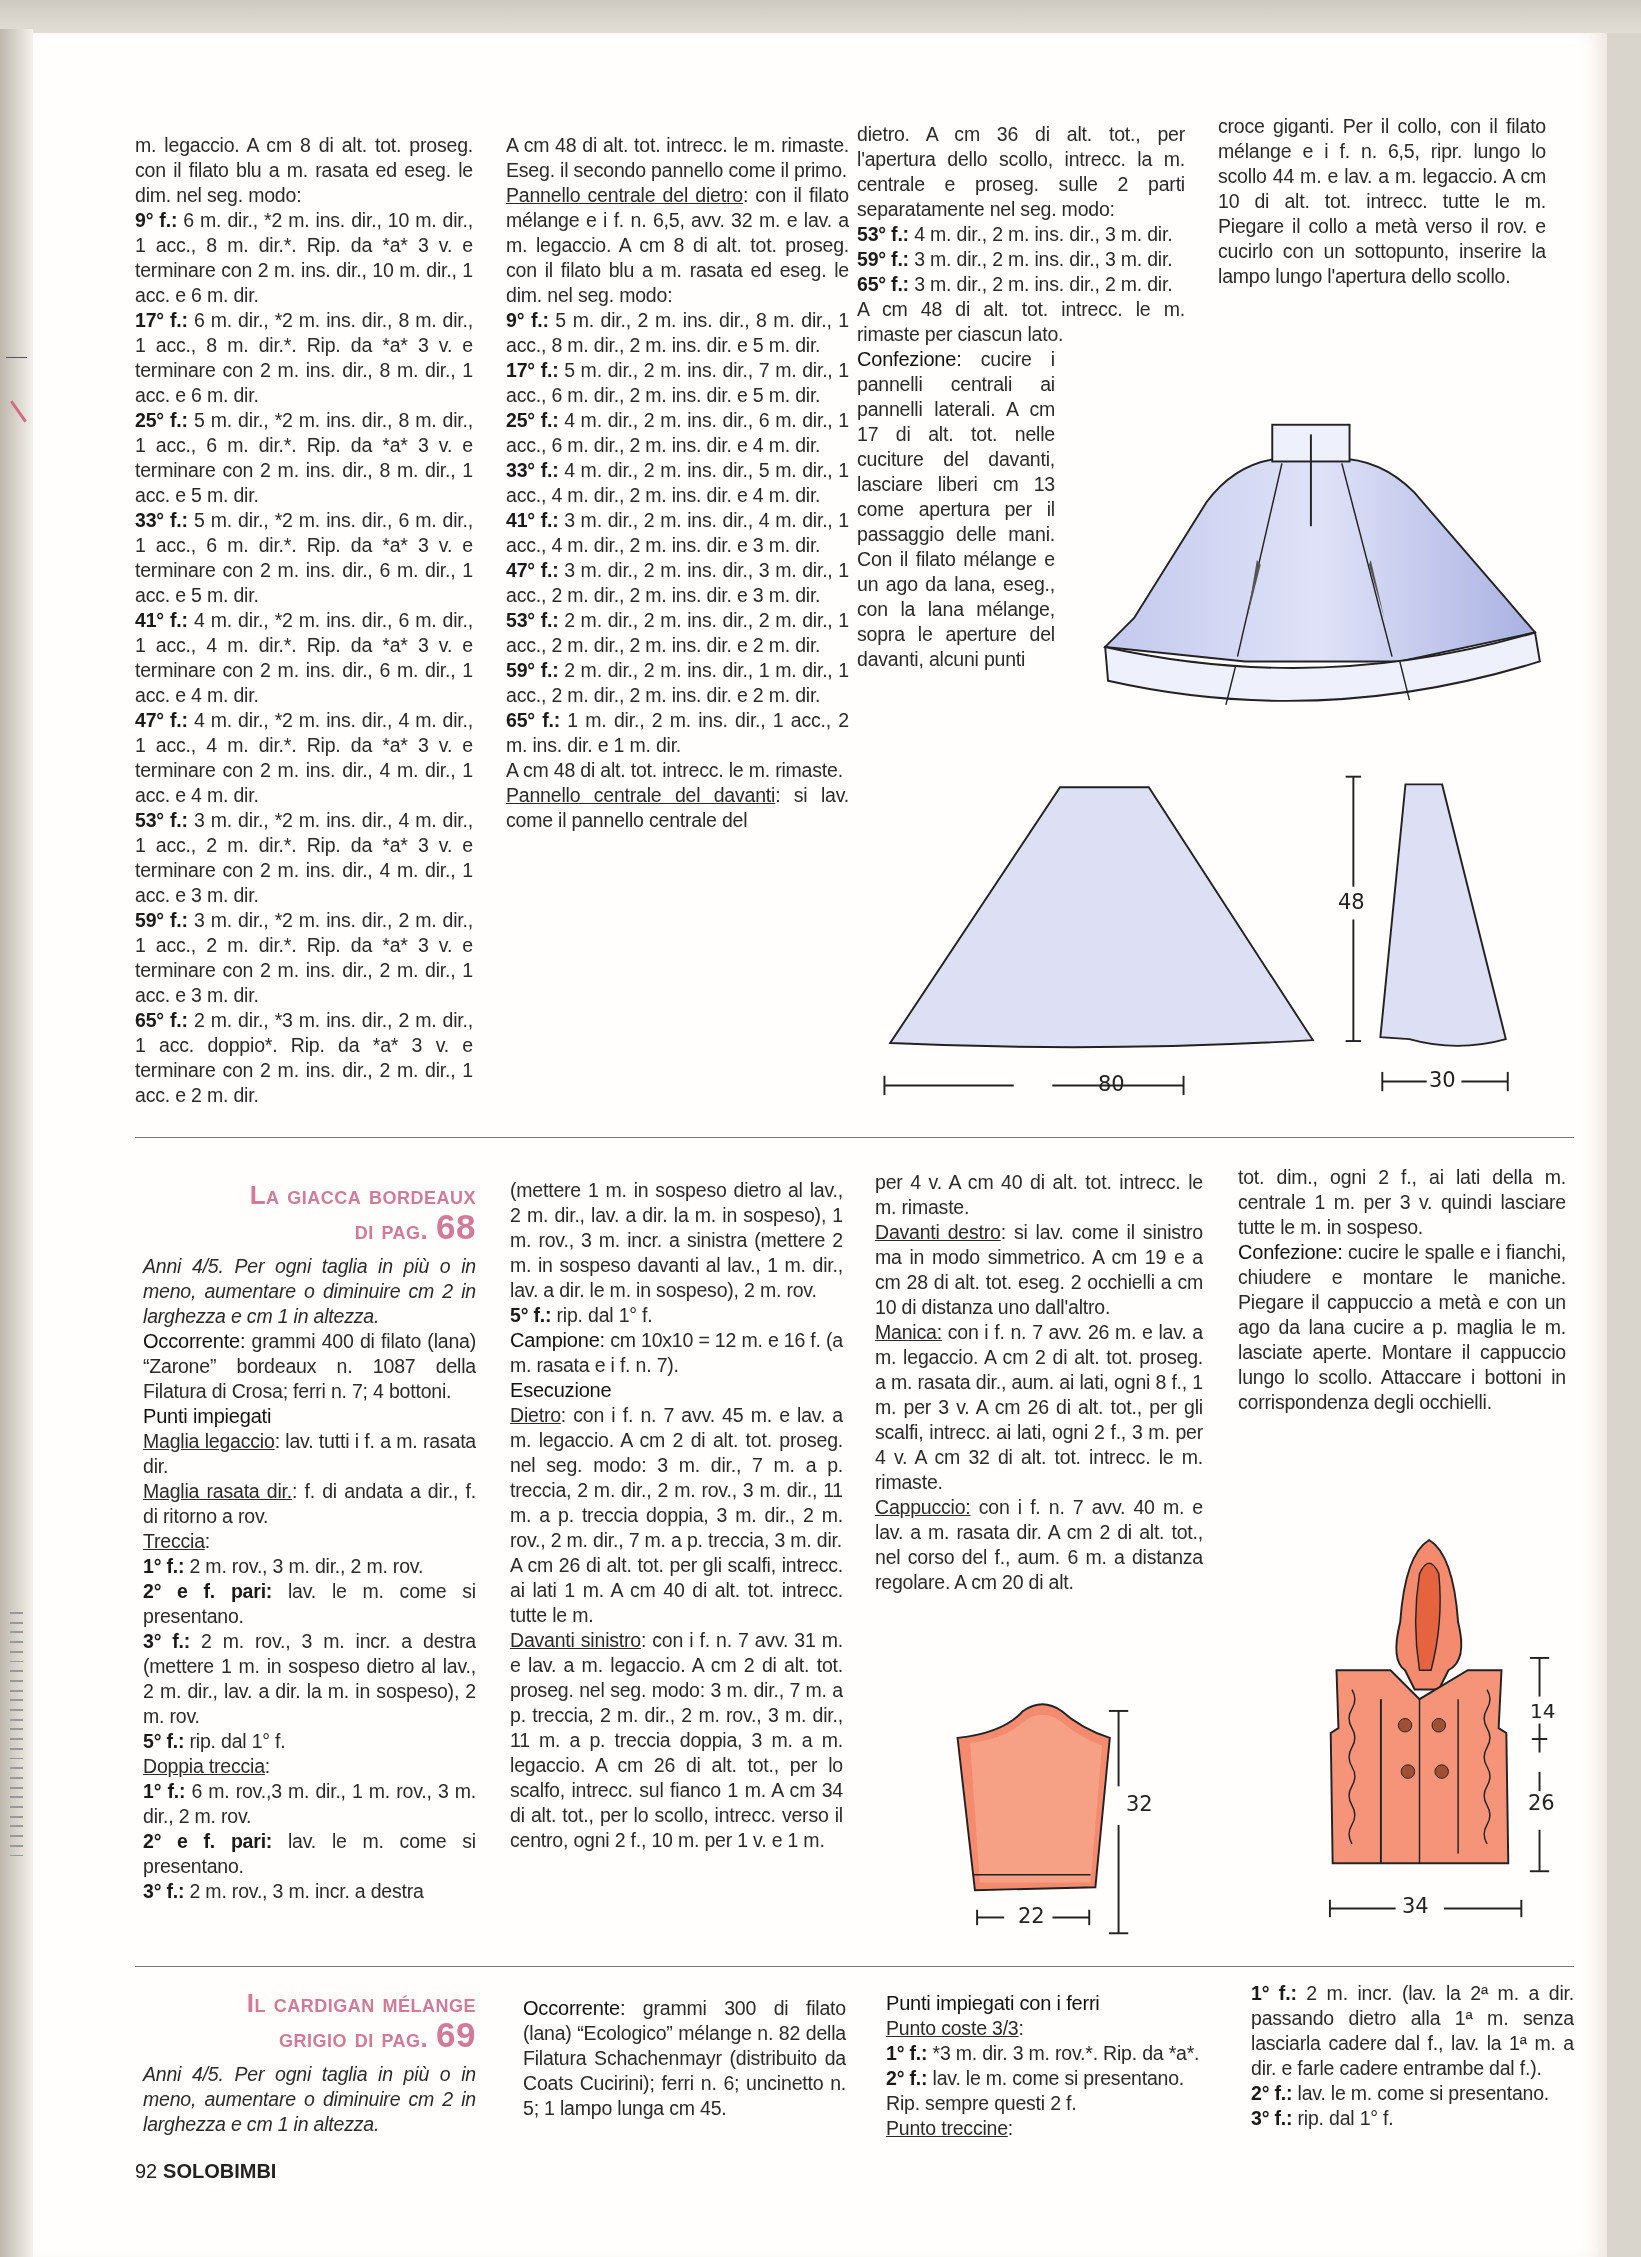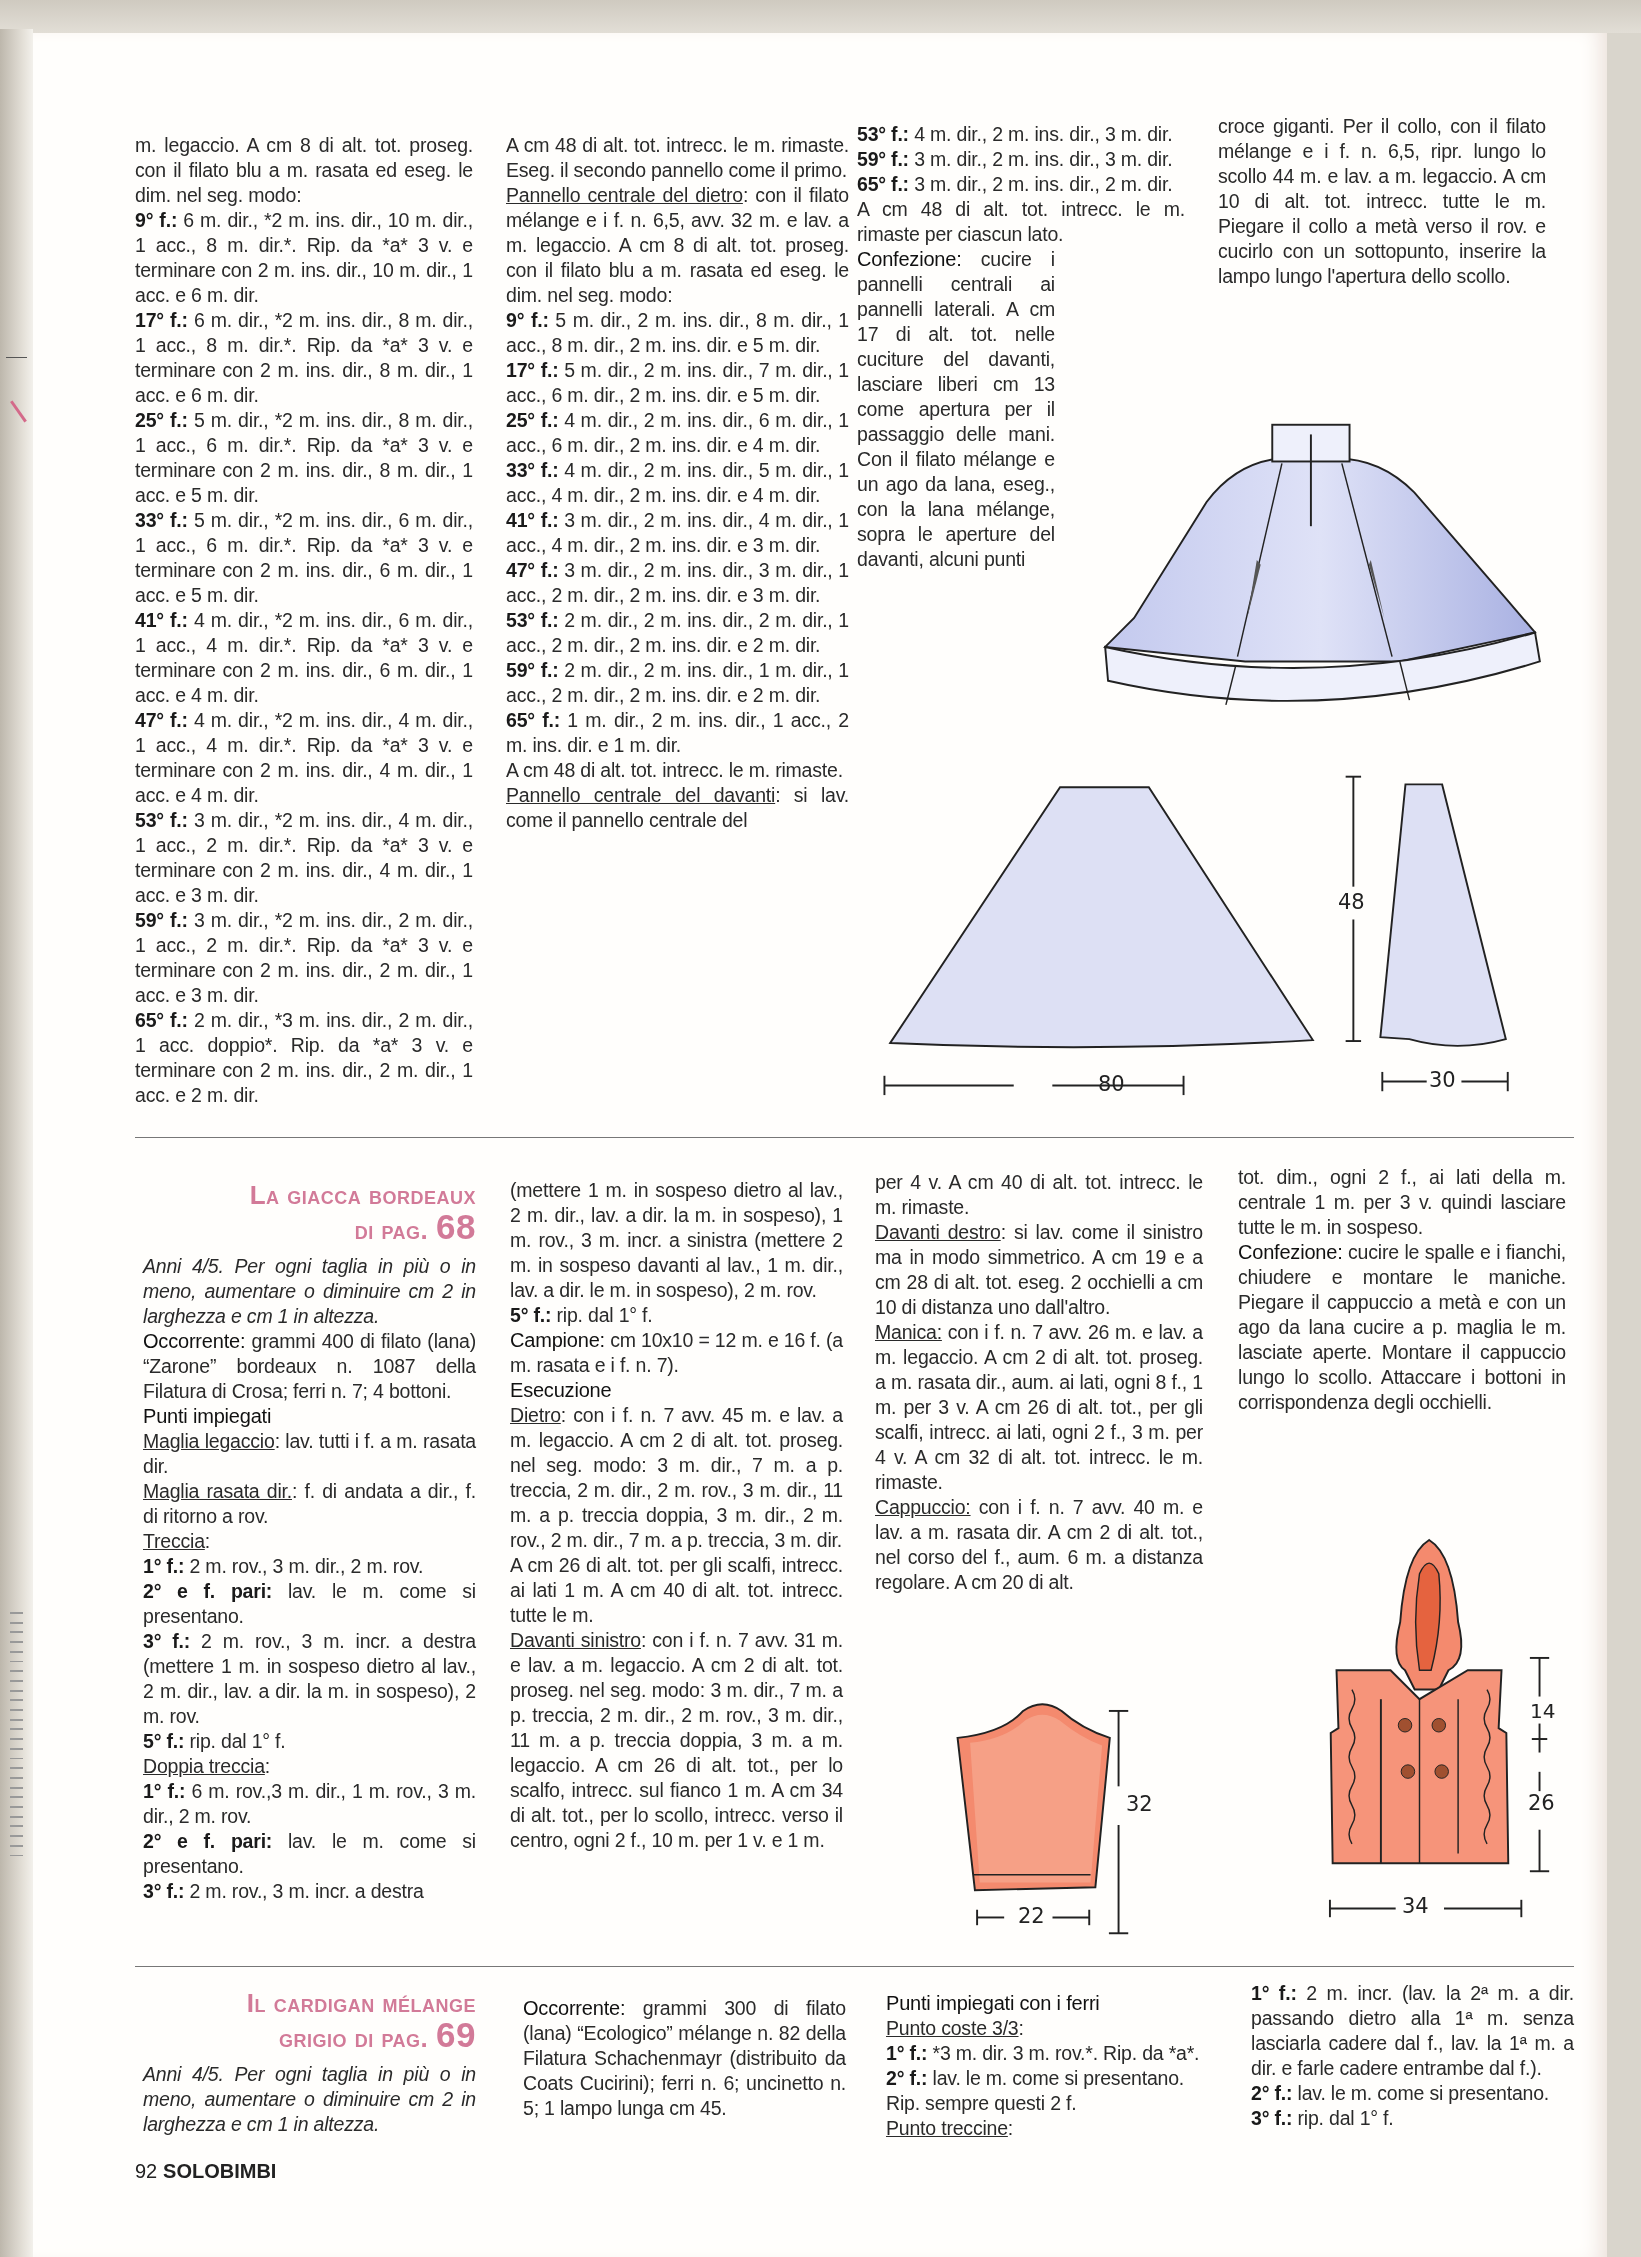--- a/index.html
+++ b/index.html
@@ -77,20 +77,21 @@
   <p><span class="b">41° f.:</span><span> 3 m. dir., 2 m. ins. dir., 4 m. dir., 1 acc., 4 m. dir., 2 m. ins. dir. e 3 m. dir.</span></p>
   <p><span class="b">47° f.:</span><span> 3 m. dir., 2 m. ins. dir., 3 m. dir., 1 acc., 2 m. dir., 2 m. ins. dir. e 3 m. dir.</span></p>
   <p><span class="b">53° f.:</span><span> 2 m. dir., 2 m. ins. dir., 2 m. dir., 1 acc., 2 m. dir., 2 m. ins. dir. e 2 m. dir.</span></p>
   <p><span class="b">59° f.:</span><span> 2 m. dir., 2 m. ins. dir., 1 m. dir., 1 acc., 2 m. dir., 2 m. ins. dir. e 2 m. dir.</span></p>
   <p><span class="b">65° f.:</span><span> 1 m. dir., 2 m. ins. dir., 1 acc., 2 m. ins. dir. e 1 m. dir.</span></p>
   <p>A cm 48 di alt. tot. intrecc. le m. rimaste.</p>
   <p><span class="u">Pannello centrale del davanti</span><span>: si lav. come il pannello centrale del</span></p>
 </div>
 
 <div class="col" style="left:857px; top:122px; width:328px;">
+  <p>dietro. A cm 36 di alt. tot., per l'apertura dello scollo, intrecc. la m. centrale e proseg. sulle 2 parti separatamente nel seg. modo:</p>
   <p style="text-align:left"><span class="b">53° f.:</span><span> 4 m. dir., 2 m. ins. dir., 3 m. dir.</span></p>
   <p style="text-align:left"><span class="b">59° f.:</span><span> 3 m. dir., 2 m. ins. dir., 3 m. dir.</span></p>
   <p style="text-align:left"><span class="b">65° f.:</span><span> 3 m. dir., 2 m. ins. dir., 2 m. dir.</span></p>
   <p>A cm 48 di alt. tot. intrecc. le m. rimaste per ciascun lato.</p>
   <p style="width:198px"><span class="h">Confezione:</span><span> cucire i pannelli centrali ai pannelli laterali. A cm 17 di alt. tot. nelle cuciture del davanti, lasciare liberi cm 13 come apertura per il passaggio delle mani. Con il filato mélange e un ago da lana, eseg., con la lana mélange, sopra le aperture del davanti, alcuni punti</span></p>
 </div>
 
 <div class="col" style="left:1218px; top:114px; width:328px;">
   <p>croce giganti. Per il collo, con il filato mélange e i f. n. 6,5, ripr. lungo lo scollo 44 m. e lav. a m. legaccio. A cm 10 di alt. tot. intrecc. tutte le m. Piegare il collo a metà verso il rov. e cucirlo con un sottopunto, inserire la lampo lungo l'apertura dello scollo.</p>
 </div>

